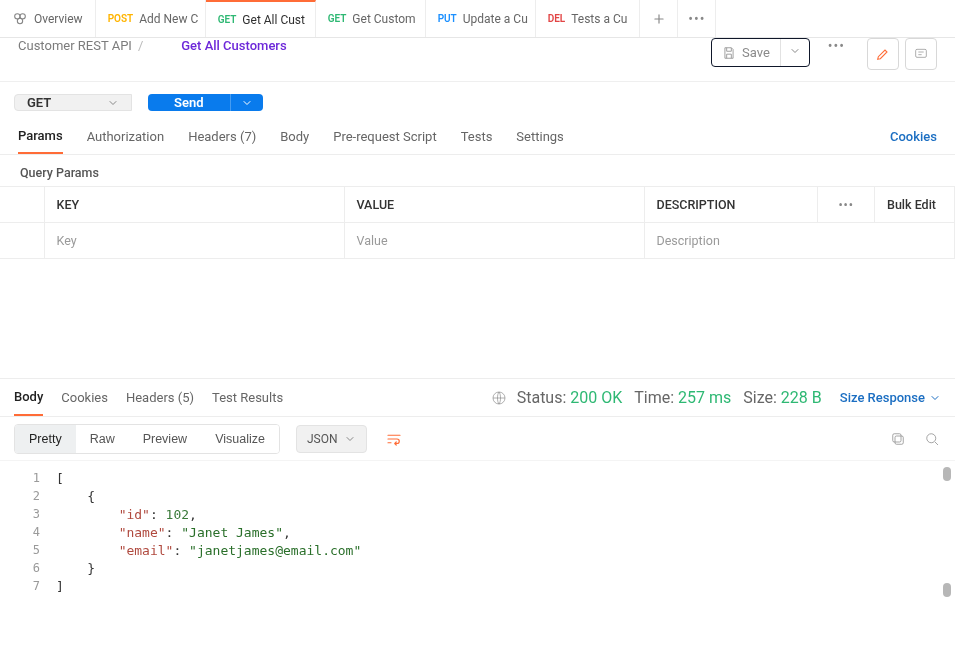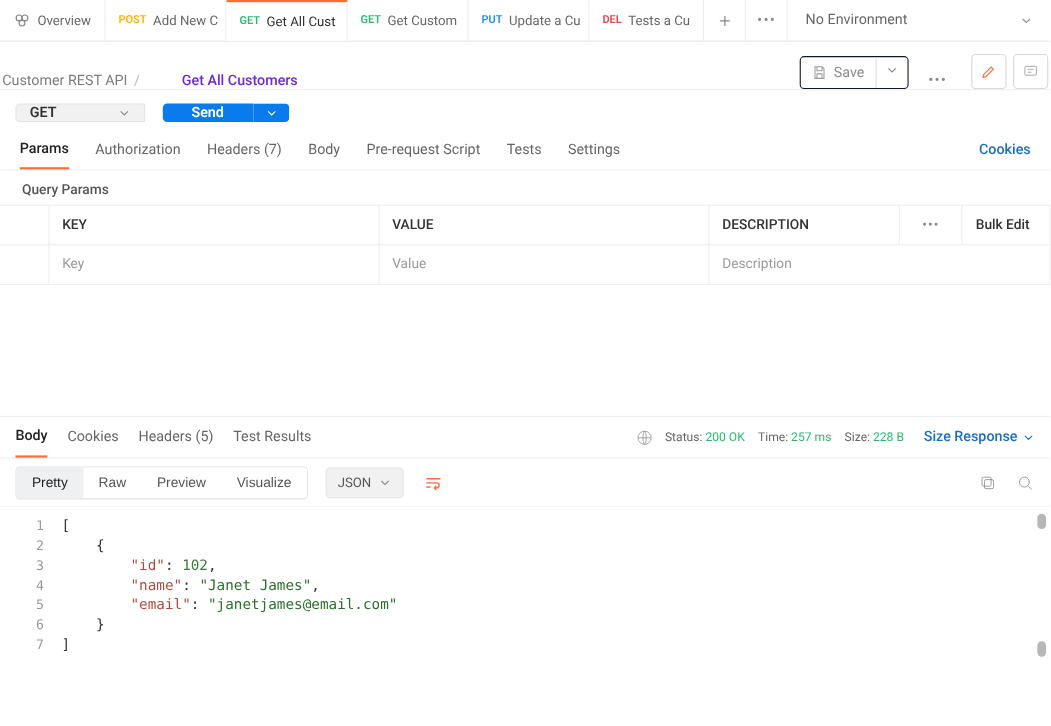--- a/index.html
+++ b/index.html
@@ -10,21 +10,21 @@
   .tab .method { font-weight: 600; font-size: 10px; margin-right: 6px; }
   .m-post { color: #ffb400; }
   .m-get  { color: #2eb873; }
   .m-put  { color: #1c90ff; }
   .m-del  { color: #e24545; }
   .overview-icon { width: 16px; height: 16px; margin-right: 6px; fill: #868686; }
   .tab-plus { width: 38px; display: flex; align-items: center; justify-content: center; color: #808080; border-right: 1px solid #ededed; }
   .tab-more { width: 38px; display: flex; align-items: center; justify-content: center; color: #808080; border-right: 1px solid #ededed; }
   .env-picker { flex: 1; display: flex; align-items: center; justify-content: space-between; padding: 0 16px; color: #666; }
   .chev { width: 12px; height: 12px; fill: #888; }
-  .crumb-row { display: flex; align-items: flex-end; height: 44px; padding: 0 2px; border-bottom: 1px solid #efefef; }
+  .crumb-row { display: flex; align-items: flex-start; height: 44px; padding: 0 18px; border-bottom: 1px solid #efefef; }
   .crumb-part { color: #7c7c7c; font-size: 13px; }
   .crumb-sep  { color: #bbb; margin: 0 6px; }
   .crumb-cur  { color: #6d28d9; font-weight: 500; margin-left: 32px; }
   .crumb-spacer { flex: 1; }
   .save-group { display: flex; align-items: center; border: 1px solid #0f172a; border-radius: 4px; overflow: hidden; margin-right: 10px; }
   .save-btn { display: flex; align-items: center; gap: 6px; padding: 6px 10px; color: #8a8a8a; }
   .save-caret { padding: 6px 8px; border-left: 1px solid #e2e2e2; }
   .icon-btn { width: 32px; height: 32px; border: 1px solid #d8d8d8; border-radius: 4px; display: flex; align-items: center; justify-content: center; margin-left: 6px; }
   .icon-btn svg { width: 16px; height: 16px; stroke: #888; fill: none; }
   .dots { letter-spacing: 1px; color: #888; font-size: 14px; padding: 0 8px; }
@@ -53,21 +53,21 @@
   .kv-table th.bulk { width: 80px; }
   .pad-col { width: 44px; border-left: none !important; }
 
   .mid-gap { height: 120px; border-bottom: 1px solid #ededed; }
 
   .resp-tabs { display: flex; align-items: center; height: 38px; padding: 0 14px; border-bottom: 1px solid #ededed; }
   .resp-tab { margin-right: 18px; color: #666; height: 100%; display: flex; align-items: center; }
   .resp-tab.active { color: #222; border-bottom: 2px solid #ff6c37; font-weight: 500; }
   .resp-tabs .spacer { flex: 1; }
   .globe { width: 16px; height: 16px; stroke: #888; fill: none; margin-right: 10px; }
-  .meta { font-size: 11px; color: #666; margin-right: 12px; text-align: center; }
+  .meta { font-size: 16px; color: #666; margin-right: 12px; text-align: center; }
   .meta .g { color: #2eb873; }
   .save-resp { color: #1b6ec2; font-weight: 500; margin-left: 6px; display: flex; align-items: center; gap: 4px; }
 
   .view-row { display: flex; align-items: center; height: 44px; padding: 0 14px; gap: 4px; border-bottom: 1px solid #f4f4f4; }
   .seg { display: flex; border: 1px solid #e3e3e3; border-radius: 4px; overflow: hidden; }
   .seg button { border: none; background: #fff; padding: 7px 14px; color: #555; font-size: 12.5px; }
   .seg button.on { background: #eef0f1; color: #222; }
   .type-sel { margin-left: 12px; background: #f1f1f1; border: 1px solid #e3e3e3; border-radius: 4px; padding: 6px 10px; display: flex; align-items: center; gap: 6px; font-size: 12px; color: #555; }
   .wrap-btn { margin-left: 8px; width: 30px; height: 30px; border: 1px solid transparent; border-radius: 4px; display: flex; align-items: center; justify-content: center; }
   .view-row .spacer { flex: 1; }
@@ -113,26 +113,20 @@
         <span>Tests a Cu</span>
       </div></div>
   <div class="tab-plus">
     <svg width="14" height="14" viewBox="0 0 24 24">
         <path d="M12 5v14M5 12h14" stroke="#888" stroke-width="2" stroke-linecap="round"></path>
       </svg>
   </div>
   <div class="tab-more">
       <span class="dots">•••</span>
     </div>
-  <div class="env-picker">
-    <span>No Environment</span>
-    <svg class="chev" viewBox="0 0 24 24">
-        <path d="M6 9l6 6 6-6" stroke="#888" stroke-width="2" fill="none" stroke-linecap="round"></path>
-      </svg>
-  </div>
 </div>
 
 <div class="crumb-row">
   <span class="crumb-part">Customer REST API</span>
   <span class="crumb-sep">/</span>
   <span class="crumb-cur">Get All Customers</span>
   <div class="crumb-spacer"></div>
   <div class="save-group">
     <div class="save-btn">
       <svg width="14" height="14" viewBox="0 0 24 24">

